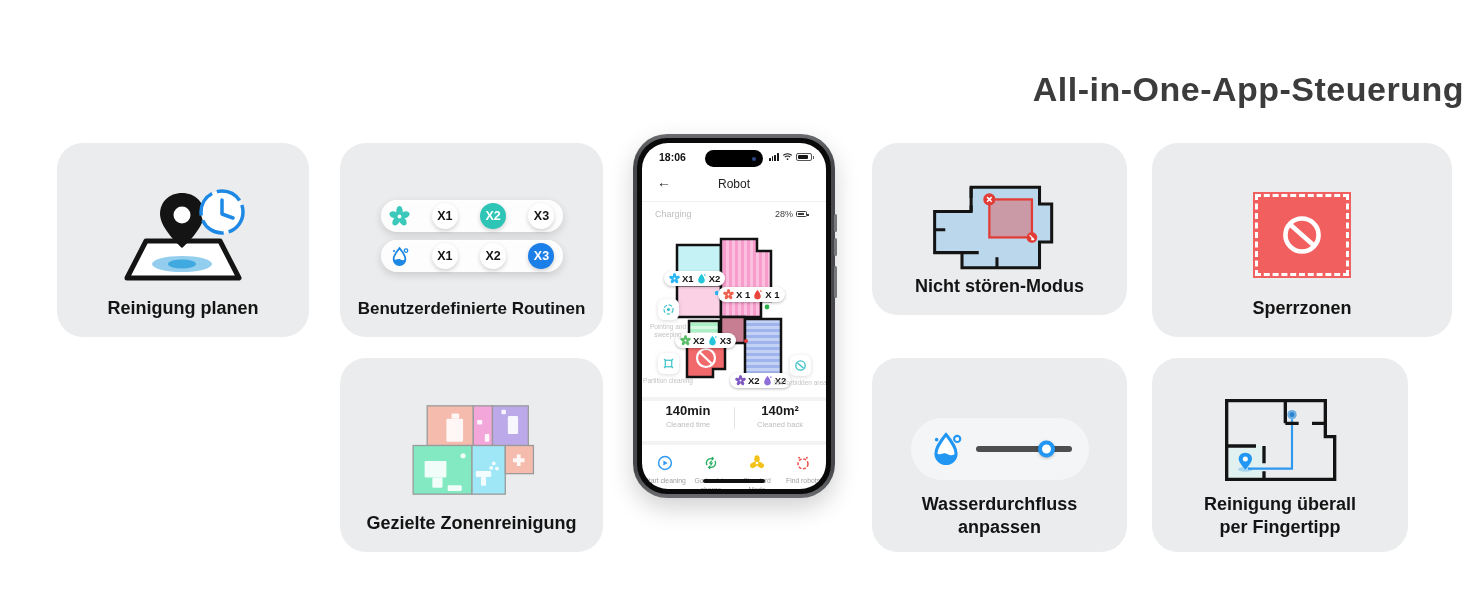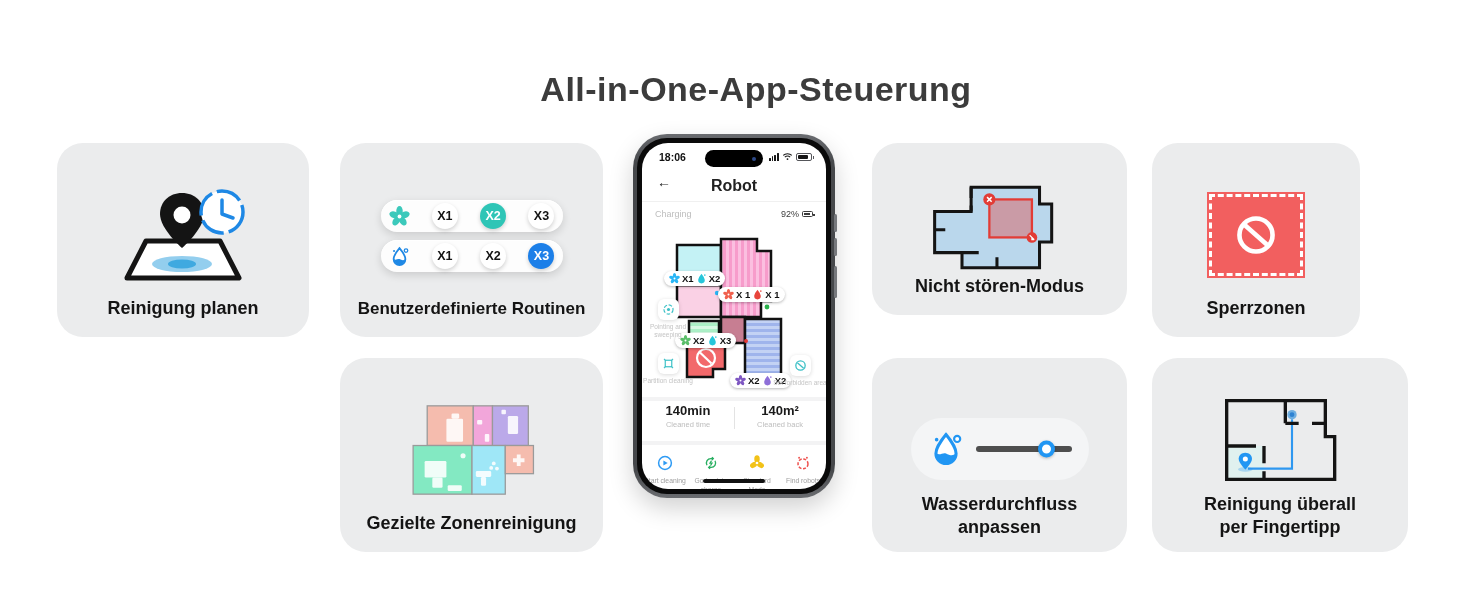--- a/index.html
+++ b/index.html
@@ -1,27 +1,27 @@
 <!DOCTYPE html>
 <html><head>
 <meta charset="utf-8">
 <style>
   * { margin:0; padding:0; box-sizing:border-box; }
   html,body { width:1464px; height:600px; background:#fff; font-family:"Liberation Sans", sans-serif; }
   .stage { position:relative; width:1464px; height:600px; overflow:hidden; background:#fff; }
 
-  .page-title { position:absolute; top:70px; left:0; width:100%; text-align:center;
+  .page-title { position:absolute; top:70px; left:0; width:100%; text-align:right;
     font-size:34px; font-weight:bold; color:#3c3c3c; letter-spacing:.5px;padding-left:48px; }
 
   
   .card { position:absolute; background:#ebeced; border-radius:26px; }
   .c1 { left:57px;  top:143px; width:252px; height:194px; }
   .c2 { left:340px; top:143px; width:263px; height:194px; }
   .c3 { left:872px; top:143px; width:255px; height:172px; }
-  .c4 { left:1152px;top:143px; width:208px; height:194px; }
+  .c4 { left:1152px;top:143px; width:300px; height:194px; }
   .c5 { left:57px;  top:358px; width:252px; height:194px; }
   .c6 { left:340px; top:358px; width:263px; height:194px; }
   .c7 { left:872px; top:358px; width:255px; height:194px; }
   .c8 { left:1152px;top:358px; width:256px; height:194px; }
 
   .caption { position:absolute; bottom:18px; left:0; width:100%; text-align:center;
     font-size:18px; font-weight:bold; color:#141414; white-space:nowrap; }
   .caption.wrap { white-space:normal; line-height:1.25; bottom:14px; padding:0 28px; }
   .c2 .caption { font-size:17px; }
 
@@ -71,24 +71,24 @@
   .sig { display:flex; align-items:flex-end; gap:1px; height:8px; }
   .sig i { display:block; width:1.8px; background:#161616; border-radius:.5px; }
   .wifi-ic { width:11px; height:9px; color:#161616; }
   .batt { position:relative; width:16px; height:8px; border:1px solid #55565a; border-radius:2px; }
   .batt i { position:absolute; left:1px; top:1px; bottom:1px; width:10px; background:#161616; border-radius:1px; }
   .batt::after { content:""; position:absolute; right:-3px; top:2px; width:1.5px; height:3px; background:#55565a; }
 
   .nav { position:absolute; top:30px; left:0; width:100%; height:24px; }
   .back { position:absolute; left:15px; top:1px; font-size:14px; color:#222; }
   .nav-title { position:absolute; left:0; width:100%; text-align:center; top:4px;
-    font-size:16px; font-weight:bold; color:#222; }
+    font-size:12px; font-weight:normal; color:#222; }
   .hairline { position:absolute; top:58px; left:0; width:100%; height:1px; background:#f0f0f0; }
 
-  .chg-row { position:absolute; top:66px; left:13px; right:13px; display:flex;
+  .chg-row { position:absolute; top:66px; left:13px; right:19px; display:flex;
     justify-content:space-between; align-items:center; }
   .chg-label { font-size:9px; color:#bdbdbd; }
   .chg-right { display:flex; align-items:center; gap:3px; font-size:9px; color:#3c3c3c; }
   .batt2 { position:relative; width:11px; height:6px; border:1px solid #3c3c3c; border-radius:1.5px; }
   .batt2 i { position:absolute; left:1px; top:1px; bottom:1px; width:6px; background:#3c3c3c; }
   .batt2::after { content:""; position:absolute; right:-2.5px; top:1.5px; width:1.2px; height:2.4px; background:#3c3c3c; }
 
   .map-wrap { position:absolute; top:84px; left:0; width:184px; height:172px; }
   .map-svg { position:absolute; left:0; top:0; }
   .mpill { position:absolute; display:flex; align-items:center; gap:2px; background:#fff;
@@ -308,21 +308,21 @@
 
       <div class="nav">
         <span class="back">←</span>
         <span class="nav-title">Robot</span>
       </div>
       <div class="hairline"></div>
 
       <div class="chg-row">
         <span class="chg-label">Charging</span>
         <span class="chg-right">
-          <span>92%</span>
+          <span>28%</span>
           <span class="batt2">
               <i></i>
             </span>
         </span>
       </div>
 
       <div class="map-wrap">
         <svg class="map-svg" width="184" height="172" viewBox="3 0 184 172">
           <defs>
             <pattern id="pinkStr" width="6" height="6" patternUnits="userSpaceOnUse">

